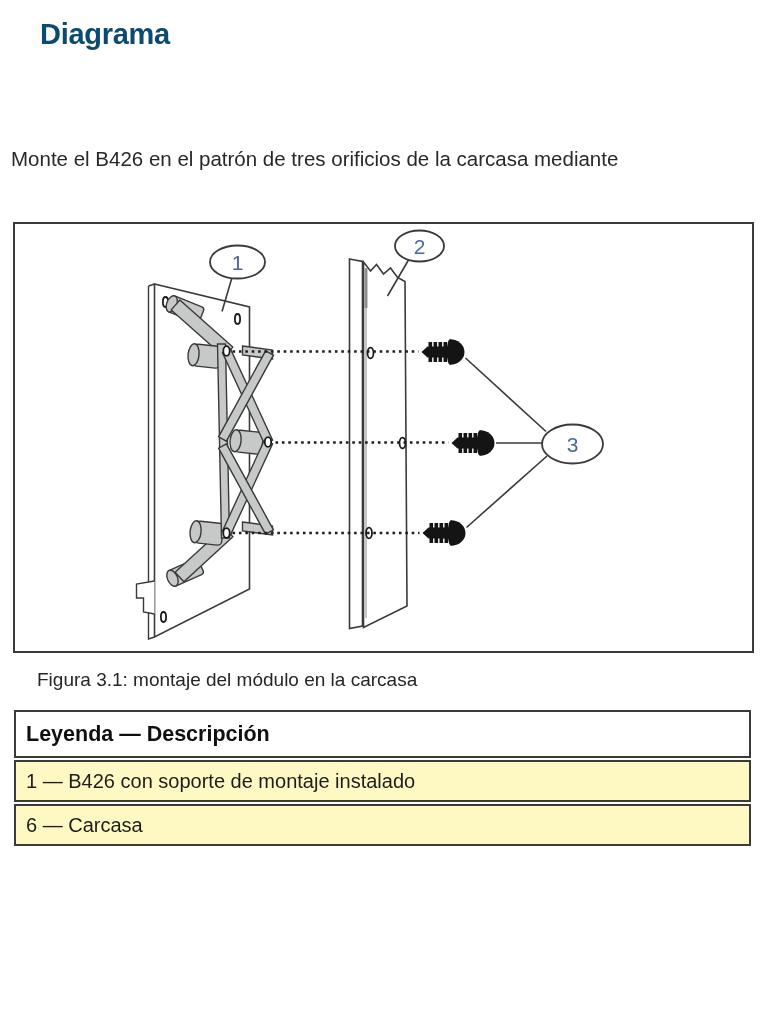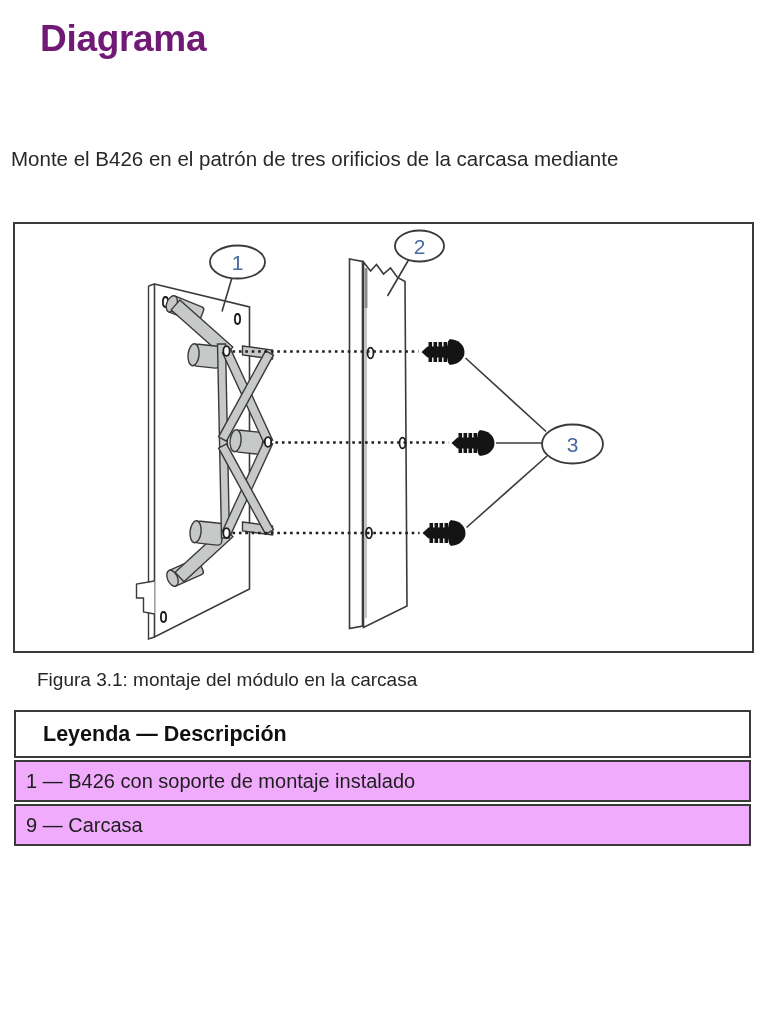--- a/index.html
+++ b/index.html
@@ -1,39 +1,39 @@
 <!DOCTYPE html>
 <html><head>
 <meta charset="utf-8">
 <style>
   html,body{margin:0;padding:0;background:#ffffff;}
   #page{
     position:relative;width:768px;height:1024px;background:#ffffff;
     font-family:"Liberation Sans", sans-serif;overflow:hidden;color:#1d1d1d;
   }
   .page-title{
-    position:absolute;left:40px;top:18px;font-size:37px;font-weight:bold;
-    color:#701a75;letter-spacing:-0.3px;
+    position:absolute;left:40px;top:18px;font-size:29px;font-weight:bold;
+    color:#0c4a6e;letter-spacing:-0.3px;
   }
   .intro{position:absolute;left:11px;top:129px;font-size:20.5px;line-height:27px;color:#282828;margin-top:16px;}
   .diagram-box{
     position:absolute;left:13px;top:222px;width:737px;height:427px;
     border:2px solid #3a3a3a;background:#ffffff;
   }
   .diagram-box svg{display:block;}
   .figure-caption{position:absolute;left:37px;top:669px;font-size:19px;color:#262626;text-align:center;}
   .legend{position:absolute;left:14px;top:710px;width:737px;}
   .legend-header{
-    border:2px solid #3a3a3a;height:44px;line-height:44px;padding-left:27px;
+    border:2px solid #3a3a3a;height:44px;line-height:44px;padding-left:10px;
     font-weight:bold;font-size:21.5px;color:#101010;margin-bottom:2px;background:#fff;
     box-sizing:content-box;
   }
   .legend-row{
     border:2px solid #3a3a3a;height:38px;line-height:38px;padding-left:10px;
-    font-size:20px;color:#1d1d1d;margin-bottom:2px;background:#f0abfc;box-sizing:content-box;
+    font-size:20px;color:#1d1d1d;margin-bottom:2px;background:#fef9c3;box-sizing:content-box;
   }
   .lineart{stroke:#3a3a3a;fill:#ffffff;}
   .bracket{stroke:#3a3a3a;fill:#c6c9c8;stroke-width:1.4;}
   .hole{fill:#ffffff;stroke:#1a1a1a;stroke-width:1.8;}
   .dotted{stroke:#1e1e1e;stroke-width:2.4;stroke-dasharray:2.6 3.8;fill:none;}
   .leader{stroke:#3a3a3a;stroke-width:1.6;fill:none;}
   .callout-ellipse{fill:#ffffff;stroke:#3a3a3a;stroke-width:1.8;}
   .callout-num{
     font-family:"Liberation Sans", sans-serif;font-size:21px;fill:#476a9e;
     text-anchor:middle;
@@ -155,17 +155,17 @@
   <div class="figure-caption">Figura 3.1: montaje del módulo en la carcasa</div>
 
   <div class="legend">
     <div class="legend-header">
       <span>Leyenda — Descripción</span>
     </div>
     <div class="legend-row">
       <span>1 — B426 con soporte de montaje instalado</span>
     </div>
     <div class="legend-row">
-      <span>9 — Carcasa</span>
+      <span>6 — Carcasa</span>
     </div>
   </div>
 
 </div>
 
 </body></html>

